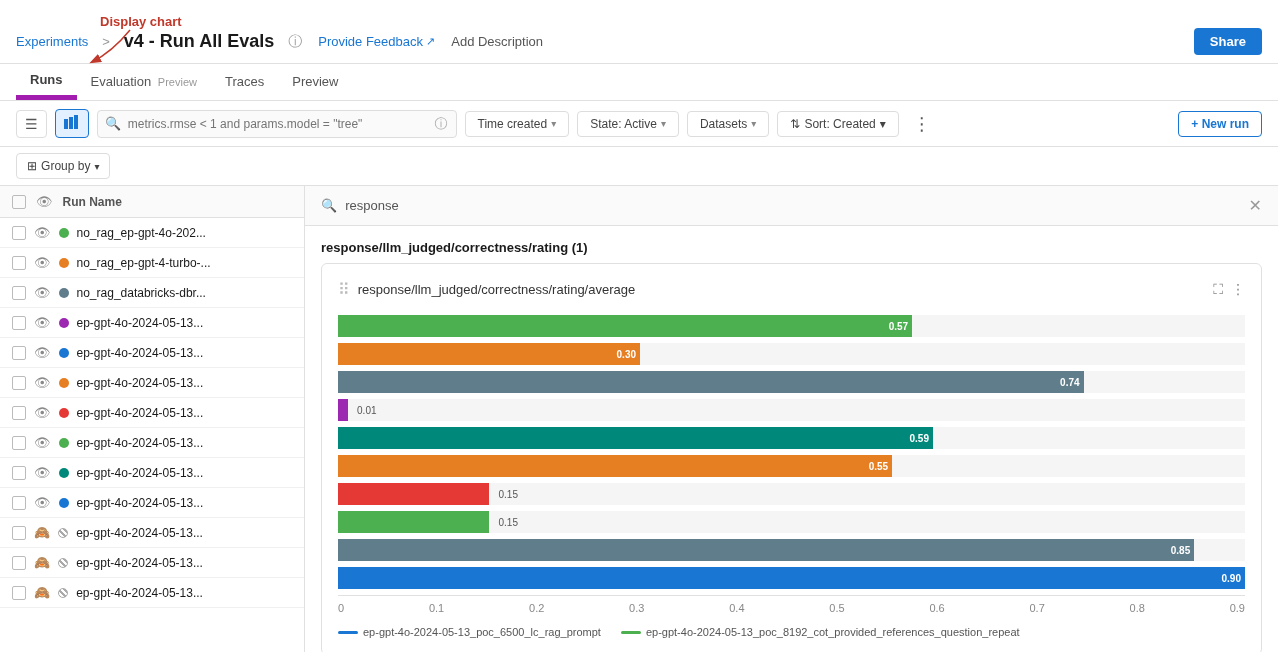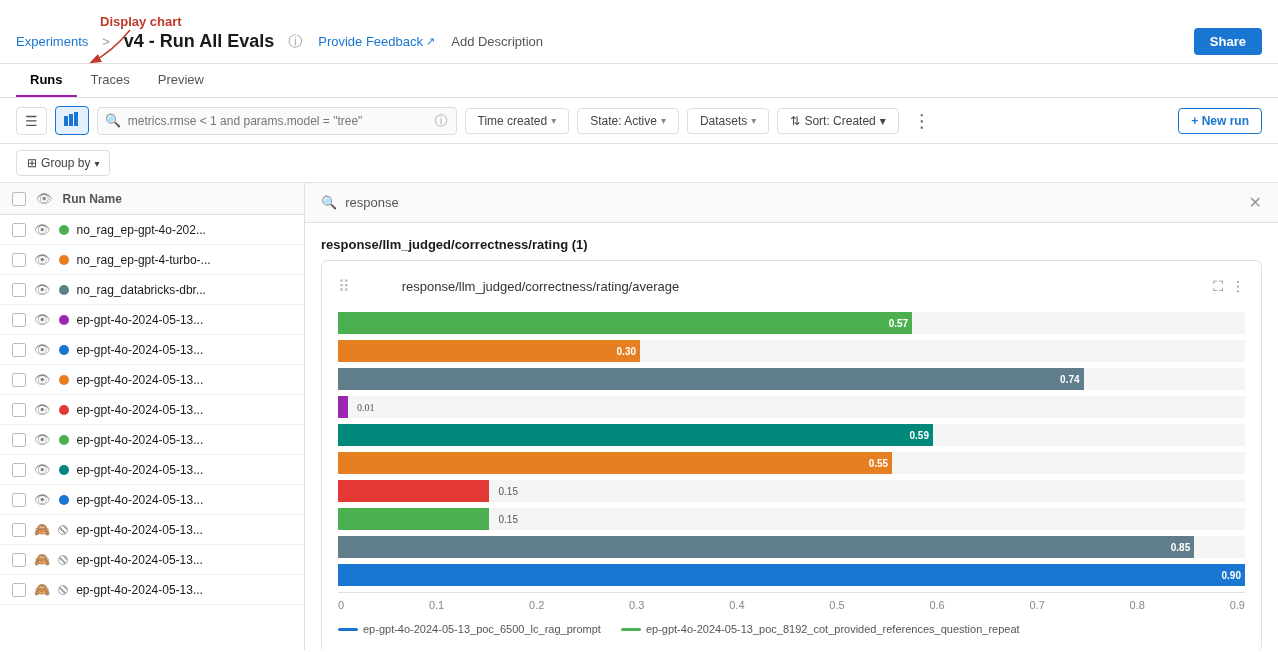--- a/index.html
+++ b/index.html
@@ -9,21 +9,21 @@
     .breadcrumb { color: #1976d2; font-size: 13px; cursor: pointer; }
     .breadcrumb-sep { color: #999; margin: 0 4px; }
     .page-title { font-size: 18px; font-weight: 700; color: #1a1a1a; }
     .info-icon { color: #999; font-size: 14px; cursor: pointer; margin-left: 4px; }
     .feedback-link { color: #1976d2; font-size: 13px; cursor: pointer; display: flex; align-items: center; gap: 3px; margin-left: 6px; }
     .add-desc-btn { color: #555; font-size: 13px; cursor: pointer; margin-left: 6px; }
     .share-btn { margin-left: auto; background: #1976d2; color: #fff; border: none; border-radius: 4px; padding: 6px 16px; font-size: 13px; font-weight: 600; cursor: pointer; }
 
     .tabs-bar { display: flex; align-items: center; padding: 0 16px; border-bottom: 1px solid #e0e0e0; gap: 0; position: relative; }
     .tab { padding: 8px 14px; font-size: 13px; cursor: pointer; color: #555; border-bottom: 2px solid transparent; white-space: nowrap; }
-    .tab.active { color: #000000; font-weight: 600; border-bottom: 2px solid #a21caf; }
+    .tab.active { color: #404040; font-weight: 600; border-bottom: 5px solid #a21caf; }
     .tab-preview { font-size: 11px; color: #999; margin-left: 3px; }
 
     .toolbar { display: flex; align-items: center; padding: 8px 16px; gap: 8px; border-bottom: 1px solid #e0e0e0; }
     .icon-btn { border: 1px solid #ddd; background: #fff; border-radius: 4px; padding: 5px 8px; cursor: pointer; display: flex; align-items: center; justify-content: center; font-size: 14px; color: #555; }
     .icon-btn.active { border-color: #1976d2; background: #e3f0ff; color: #1976d2; }
     .search-wrapper { flex: 1; display: flex; align-items: center; border: 1px solid #ddd; border-radius: 4px; padding: 4px 8px; gap: 6px; max-width: 360px; background: #fafafa; }
     .search-input { border: none; background: transparent; outline: none; font-size: 12px; color: #555; flex: 1; }
     .filter-btn { border: 1px solid #ddd; background: #fff; border-radius: 4px; padding: 5px 12px; cursor: pointer; font-size: 12px; color: #444; display: flex; align-items: center; gap: 4px; white-space: nowrap; }
     .filter-btn .chevron { font-size: 10px; color: #888; }
     .sort-btn { border: 1px solid #ddd; background: #fff; border-radius: 4px; padding: 5px 12px; cursor: pointer; font-size: 12px; color: #444; display: flex; align-items: center; gap: 4px; white-space: nowrap; }
@@ -48,21 +48,21 @@
     .run-name { font-size: 12px; color: #1a1a1a; flex: 1; overflow: hidden; text-overflow: ellipsis; white-space: nowrap; }
 
     
     .chart-panel { flex: 1; overflow-y: auto; padding: 0; }
     .search-bar { display: flex; align-items: center; padding: 10px 16px; border-bottom: 1px solid #e0e0e0; gap: 8px; background: #fafafa; }
     .chart-search-input { border: none; background: transparent; outline: none; font-size: 13px; color: #555; flex: 1; }
     .clear-btn { color: #999; cursor: pointer; font-size: 16px; }
     .chart-title { padding: 14px 16px 8px; font-size: 13px; font-weight: 600; color: #1a1a1a; }
     .chart-card { margin: 0 16px 16px; border: 1px solid #e0e0e0; border-radius: 6px; padding: 16px; }
     .chart-card-header { display: flex; align-items: center; justify-content: space-between; margin-bottom: 16px; }
-    .chart-card-title { font-size: 13px; font-weight: 500; color: #333; margin-left: 44px; }
+    .chart-card-title { font-size: 13px; font-weight: 500; color: #333; }
     .chart-card-icons { display: flex; gap: 8px; }
     .chart-icon-btn { color: #888; cursor: pointer; font-size: 14px; }
 
     
     .bar-chart { width: 100%; }
     .bar-row { display: flex; align-items: center; margin-bottom: 6px; }
     .bar-container { flex: 1; height: 22px; position: relative; }
     .bar { height: 100%; display: flex; align-items: center; position: relative; }
     .bar-label-inside { position: absolute; right: 4px; font-size: 10px; color: #fff; font-weight: 600; padding-left: 48px; }
     .bar-label-outside { position: absolute; left: 4px; font-size: 10px; color: #555; }
@@ -84,20 +84,24 @@
   <a class="feedback-link">
     <span>Provide Feedback</span>
     <span style="font-size:11px;">↗</span>
   </a>
   <span class="add-desc-btn">Add Description</span>
   <button class="share-btn">Share</button>
 </div>
 
 <div class="tabs-bar" style="position:relative;">
   <div class="tab active">Runs</div>
+  <div class="tab">
+    <span>Evaluation</span>
+    <span class="tab-preview">Preview</span>
+  </div>
   <div class="tab">Traces</div>
   <div class="tab">Preview</div>
 
   <div style="position:absolute; top:-52px; left:62px; pointer-events:none; z-index:20;">
     <svg width="130" height="60">
       <text x="38" y="14" font-size="13" fill="#c0392b" font-weight="600" font-family="sans-serif">Display chart</text>
       <path d="M 68 18 Q 50 40 30 50" stroke="#c0392b" stroke-width="1.5" fill="none" marker-end="url(#arrowhead)"></path>
       <defs>
         <marker id="arrowhead" markerWidth="8" markerHeight="8" refX="6" refY="3" orient="auto">
           <path d="M0,0 L0,6 L8,3 z" fill="#c0392b"></path>
@@ -285,21 +289,21 @@
           </div>
           <div class="bar-row">
             <div class="bar-container" style="background: rgb(245, 245, 245);">
               <div class="bar" style="width: 82.2%; background-color: rgb(96, 125, 139);">
                 <span class="bar-label-inside">0.74</span>
               </div>
             </div>
           </div>
           <div class="bar-row">
             <div class="bar-container" style="background: rgb(245, 245, 245);">
-              <span class="bar-label-outside" style="position: absolute; left: 2.1%; top: 50%; transform: translateY(-50%); font-size: 10px; color: rgb(85, 85, 85); font-family: Liberation Serif, serif;">0.01</span>
+              <span class="bar-label-outside" style="position: absolute; left: 2.1%; top: 50%; transform: translateY(-50%); font-size: 10px; color: rgb(85, 85, 85);">0.01</span>
               <div class="bar" style="width: 1.1%; background-color: rgb(156, 39, 176);"></div>
             </div>
           </div>
           <div class="bar-row">
             <div class="bar-container" style="background: rgb(245, 245, 245);">
               <div class="bar" style="width: 65.6%; background-color: rgb(0, 137, 123);">
                 <span class="bar-label-inside">0.59</span>
               </div>
             </div>
           </div>

